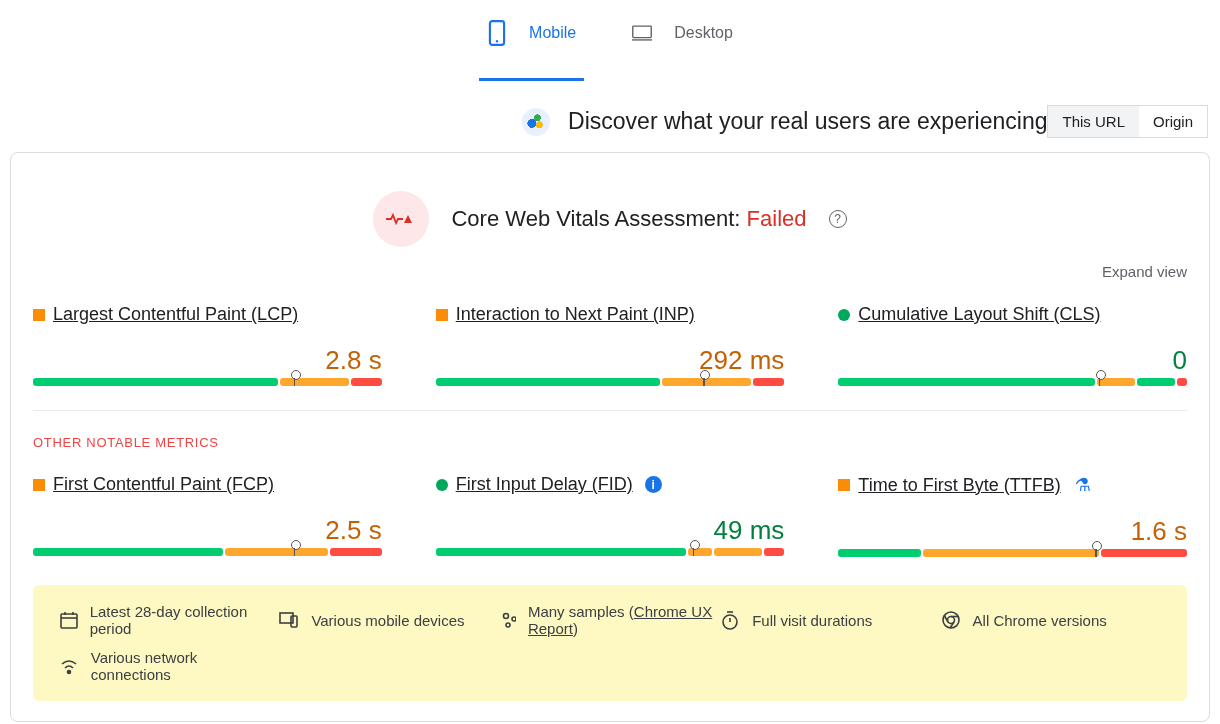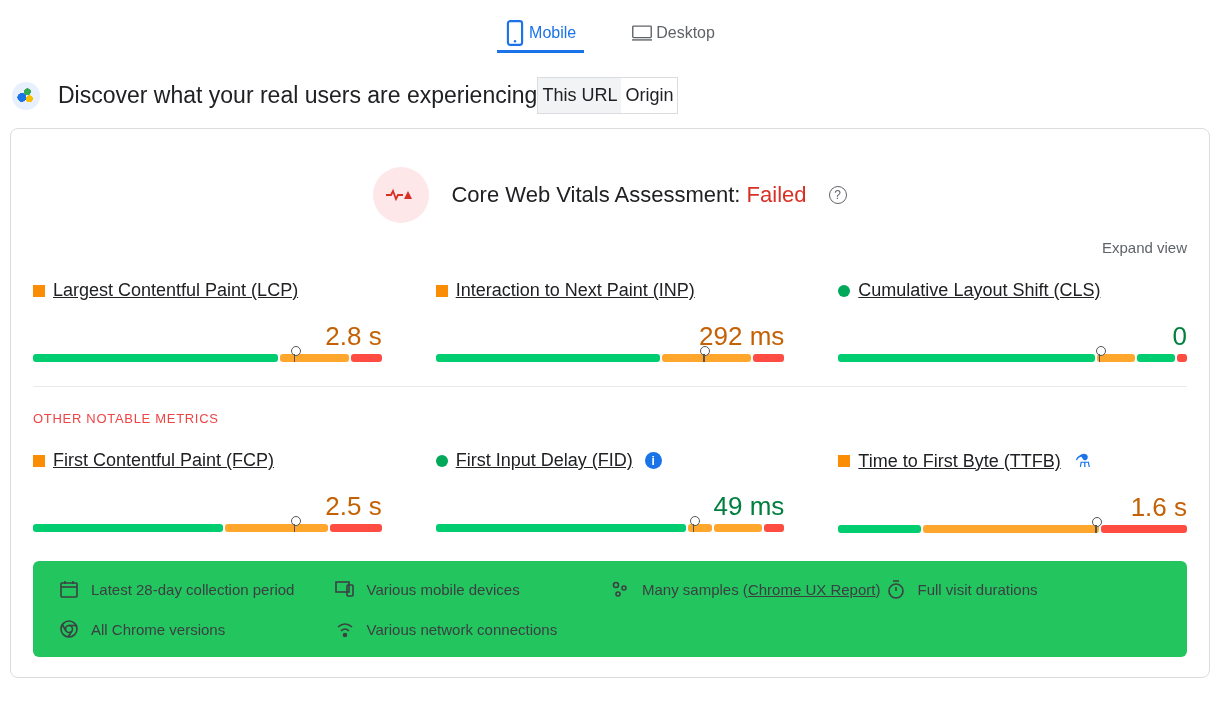--- a/index.html
+++ b/index.html
@@ -1,26 +1,26 @@
 <!DOCTYPE html>
 <html><head>
 <meta charset="utf-8">
 <style>
 *{box-sizing:border-box;margin:0;padding:0}
 body{font-family:Arial,'Helvetica Neue',sans-serif;background:#fff;color:#202124;width:1220px}
 .tabs{display:flex;justify-content:center;gap:40px;padding:14px 0 0}
-.tab{display:flex;align-items:center;gap:4px;padding:6px 8px 4px;cursor:pointer;color:#5f6368;font-size:16px;border-bottom:3px solid transparent}
+.tab{display:flex;align-items:center;gap:22px;padding:6px 8px 32px;cursor:pointer;color:#5f6368;font-size:16px;border-bottom:3px solid transparent}
 .tab.active{color:#1a73e8;border-bottom-color:#1a73e8;font-weight:500}
 .tab svg{width:20px;height:26px}
-.hdr{display:flex;align-items:center;justify-content:flex-start;padding:24px 12px 14px}
+.hdr{display:flex;align-items:center;justify-content:flex-end;padding:24px 12px 14px}
 .hdr-l{display:flex;align-items:center;gap:18px}
 .hdr-icon{width:28px;height:28px;border-radius:50%;background:radial-gradient(circle at 35% 55%,#1a73e8 0 18%,transparent 19%),radial-gradient(circle at 55% 35%,#34a853 0 14%,transparent 15%),radial-gradient(circle at 62% 60%,#fbbc04 0 14%,transparent 15%),#e8f0fe}
 .hdr h1{font-size:23px;font-weight:400}
 .seg{display:flex;border:1px solid #dadce0}
-.seg div{padding:7px 4px;font-size:18px;cursor:pointer}
+.seg div{padding:7px 14px;font-size:15px;cursor:pointer}
 .seg .on{background:#f1f3f4}
 .panel{border:1px solid #dadce0;border-radius:8px;margin:0 10px 12px;padding:22px 22px 20px}
 .assess{display:flex;align-items:center;justify-content:center;gap:22px;margin:16px 0 4px}
 .assess-ic{width:56px;height:56px;border-radius:50%;background:#fde7e9;display:flex;align-items:center;justify-content:center;color:#d93025}
 .assess-t{font-size:22px}
 .fail{color:#d93025}
 .help{width:18px;height:18px;border:1.5px solid #5f6368;border-radius:50%;display:inline-flex;align-items:center;justify-content:center;font-size:12px;color:#5f6368}
 .exp{text-align:right;font-size:15px;color:#5f6368;margin:16px 0 6px;cursor:pointer}
 .grid{display:flex;gap:54px;margin:24px 0 10px}
 .m{flex:1}
@@ -37,21 +37,21 @@
 .bar{position:relative;height:8px;display:flex;gap:2px}
 .bar span{height:8px;border-radius:3px}
 .g1{background:#00cd6f}
 .o1{background:#ffa62d}
 .r1{background:#ff4c43}
 .pin{position:absolute;top:-8px;width:8px;height:16px;transform:translateX(-50%)}
 .pin::before{content:'';position:absolute;top:0;left:0;width:8px;height:8px;border:1.3px solid #555;border-radius:50%;background:#fff}
 .pin::after{content:'';position:absolute;top:8px;left:3px;width:1.5px;height:8px;background:#555}
 hr{border:none;border-top:1px solid #e8eaed;margin:24px 0}
 .sec{font-size:13px;letter-spacing:.7px;color:#ef4444;margin-bottom:4px}
-.foot{background:#22c55e;border-radius:6px;padding:18px 26px;margin-top:28px;display:grid;grid-template-columns:repeat(4,1fr);row-gap:20px;font-size:15px;color:#3c4043}
+.foot{background:#fef9c3;border-radius:6px;padding:18px 26px;margin-top:28px;display:grid;grid-template-columns:repeat(5,1fr);row-gap:12px;font-size:15px;color:#3c4043}
 .fi{display:flex;align-items:center;gap:12px}
 .fi svg{width:20px;height:20px;stroke:#3c4043;fill:none;stroke-width:1.6px}
 .u{text-decoration:underline;cursor:pointer}
 </style>
 </head>
 <body>
 
 <div class="tabs">
  <div class="tab active">
   <svg viewBox="0 0 14 22">

